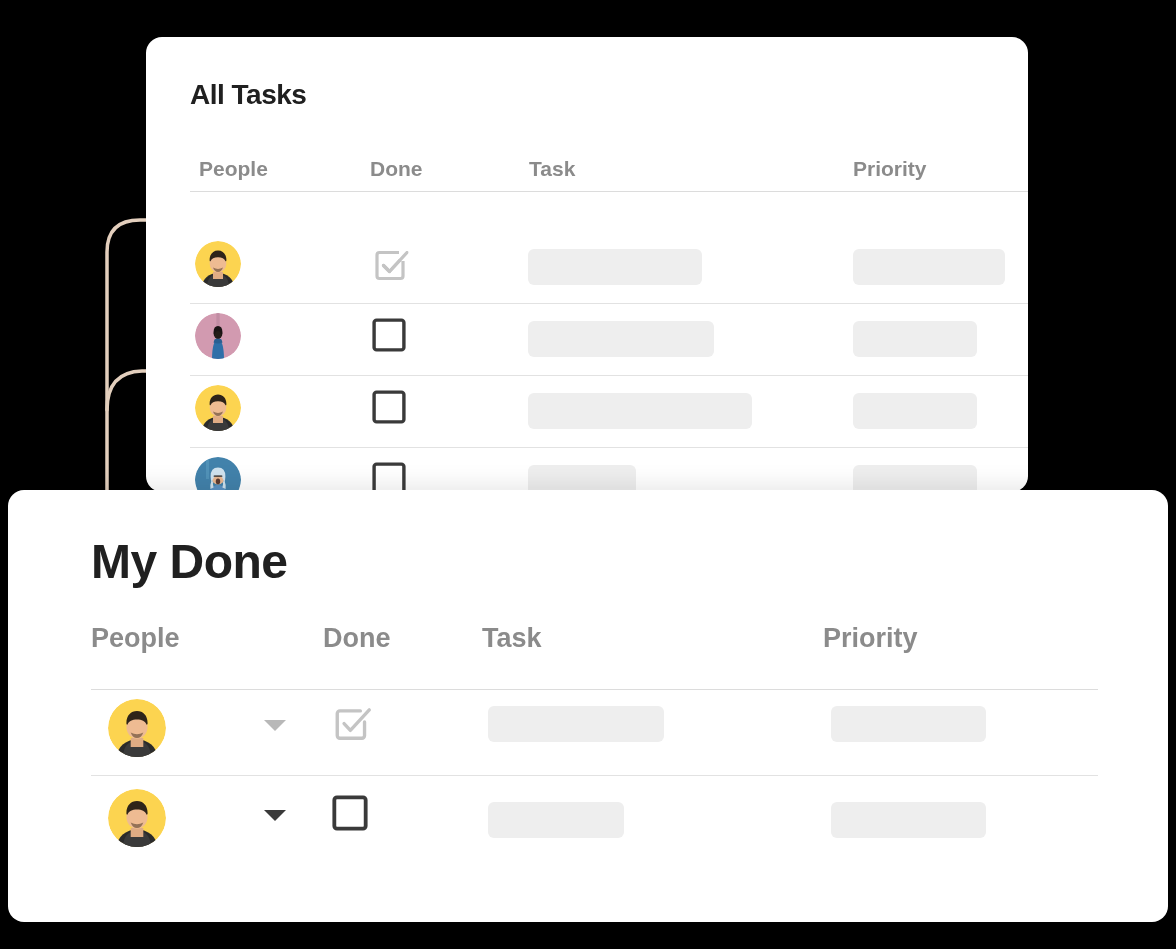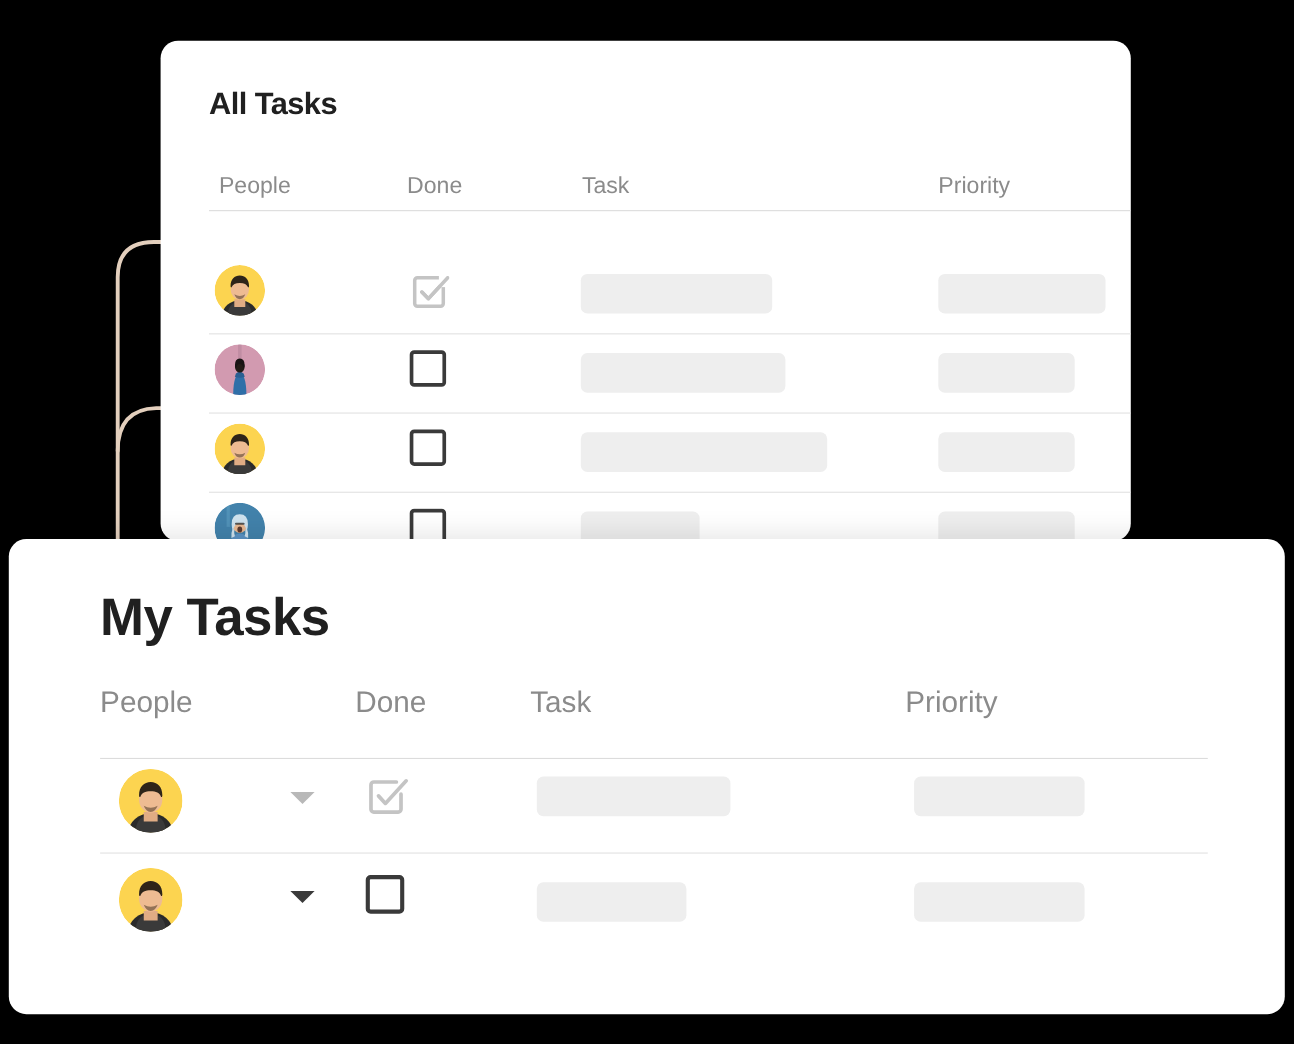--- a/index.html
+++ b/index.html
@@ -70,21 +70,21 @@
     font-size: 48px;
     line-height: 56px;
   }
 
   
   .table { position: absolute; }
   .th {
     position: absolute;
     color: #8b8b8b;
     white-space: nowrap;
-    font-weight: normal;
+    font-weight: bold;
   }
   .head-rule {
     position: absolute;
     background: #dcdcdc;
     height: 1px;
   }
   .row-rule {
     position: absolute;
     background: #e2e2e2;
     height: 1px;
@@ -261,21 +261,21 @@
         </svg>
       </div>
       <div class="pill task" style="top:428px; width:108px"></div>
       <div class="pill priority" style="top:428px; width:124px"></div>
 
     </div>
   </div>
 
   <div class="card" id="card-my-tasks">
 
-    <div class="card-title" id="title-my-tasks">My Tasks</div>
+    <div class="card-title" id="title-my-tasks">My Done</div>
 
     <div class="table" id="tbl-my">
 
       <div class="th c-people">People</div>
       <div class="th c-done">Done</div>
       <div class="th c-task">Task</div>
       <div class="th c-priority">Priority</div>
       <div class="head-rule"></div>
 
       <div class="avatar" style="top:209px">

